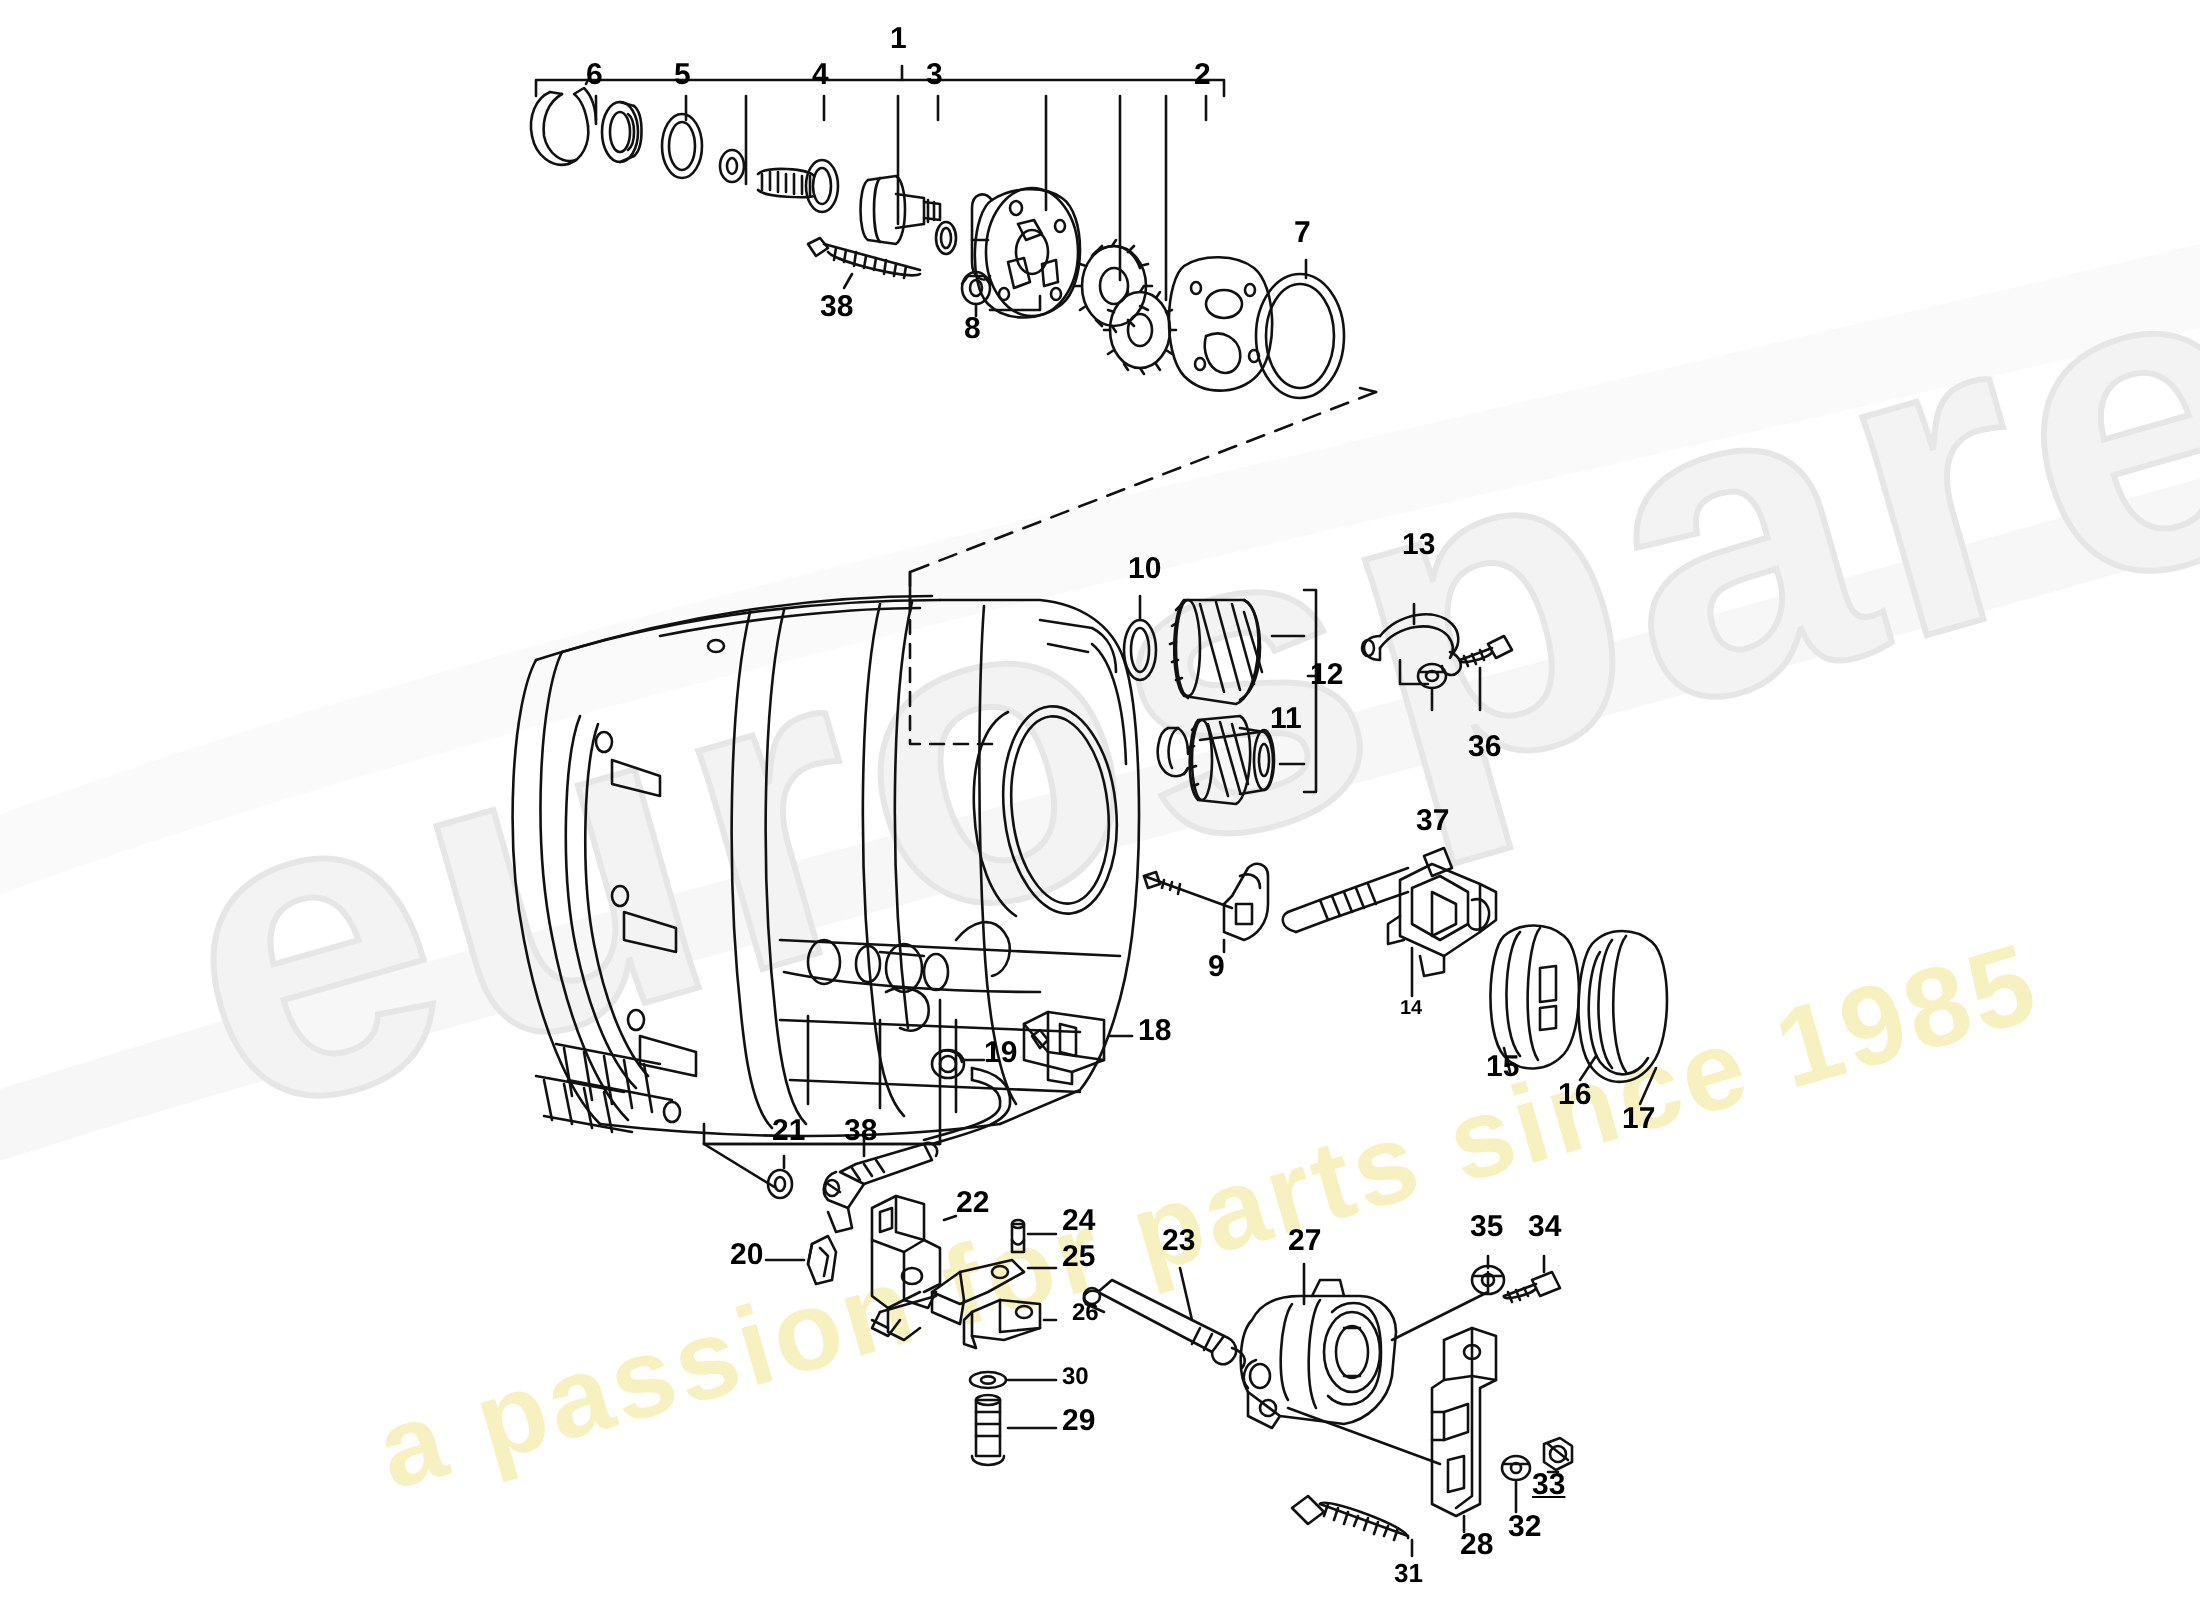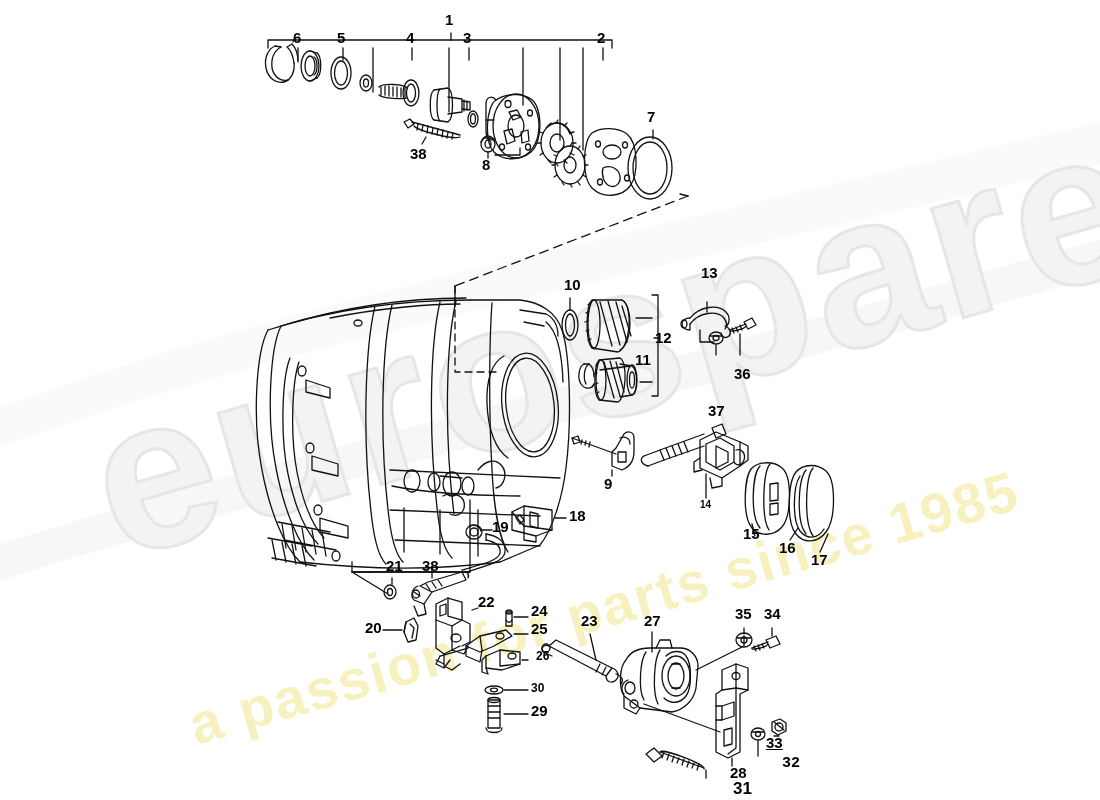--- a/index.html
+++ b/index.html
@@ -586,22 +586,22 @@
       <div class="callout" style="left: 386px; top: 558px; font-size: 15px;">21</div>
       <div class="callout" style="left: 478px; top: 594px; font-size: 15px;">22</div>
       <div class="callout" style="left: 581px; top: 613px; font-size: 15px;">23</div>
       <div class="callout" style="left: 531px; top: 603px; font-size: 15px;">24</div>
       <div class="callout" style="left: 531px; top: 621px; font-size: 15px;">25</div>
       <div class="callout" style="left: 536px; top: 650px; font-size: 12px;">26</div>
       <div class="callout" style="left: 644px; top: 613px; font-size: 15px;">27</div>
       <div class="callout" style="left: 730px; top: 765px; font-size: 15px;">28</div>
       <div class="callout" style="left: 531px; top: 703px; font-size: 15px; text-align: center;">29</div>
       <div class="callout" style="left: 531px; top: 682px; font-size: 12px;">30</div>
-      <div class="callout" style="left: 697px; top: 780px; font-size: 17px; margin-left: 36px;">31</div>
-      <div class="callout" style="left: 782px; top: 756px; font-size: 15px; font-family: Liberation Mono, monospace;">32</div>
+      <div class="callout" style="left: 697px; top: 780px; font-size: 13px;">31</div>
+      <div class="callout" style="left: 754px; top: 756px; font-size: 15px;">32</div>
       <div class="callout" style="left: 766px; top: 735px; font-size: 15px; text-decoration: underline;">33</div>
       <div class="callout" style="left: 764px; top: 606px; font-size: 15px;">34</div>
       <div class="callout" style="left: 735px; top: 606px; font-size: 15px;">35</div>
       <div class="callout" style="left: 734px; top: 366px; font-size: 15px;">36</div>
       <div class="callout" style="left: 708px; top: 355px; font-size: 15px; margin-top: 48px;">37</div>
       <div class="callout" style="left: 410px; top: 146px; font-size: 15px;">38</div>
       <div class="callout" style="left: 422px; top: 558px; font-size: 15px;">38</div>
     </div>
 
 </div>

